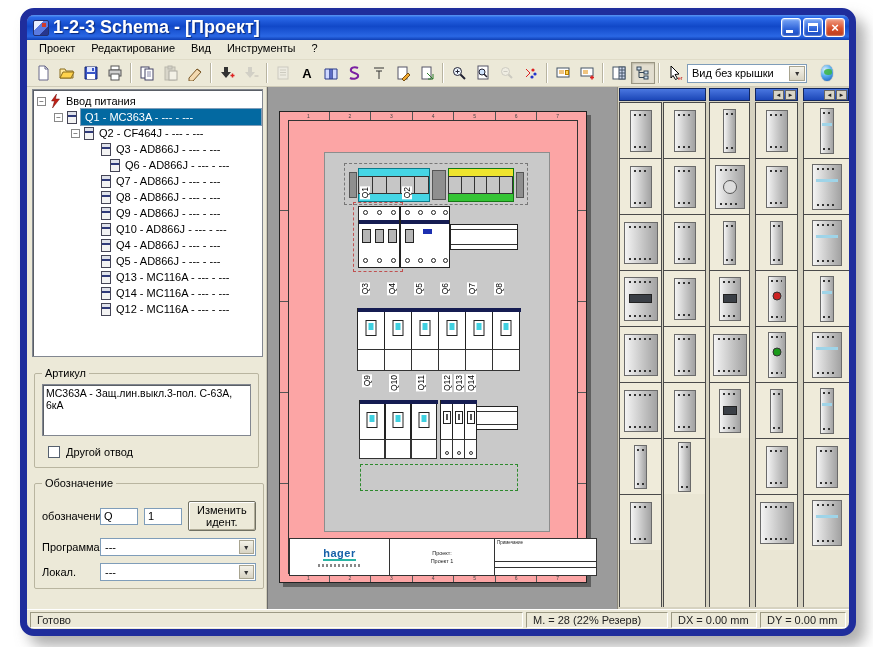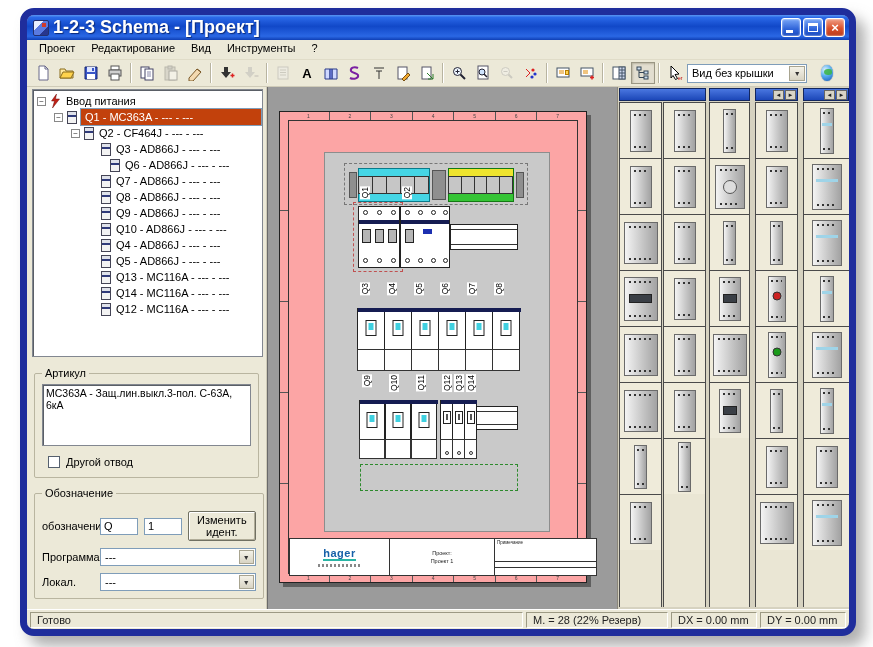--- a/index.html
+++ b/index.html
@@ -44,30 +44,30 @@
   .globe::after{content:"";position:absolute;left:3px;top:4px;width:8px;height:6px;background:#3db54a;border-radius:60% 40% 50% 60%;opacity:.9}
 
   
   .content{flex:1;display:flex;min-height:0}
   .leftcol{width:240px;flex:0 0 240px;display:flex;flex-direction:column;background:#ece9d8;border-right:1px solid #cfcbb8}
   .tree{height:268px;flex:0 0 268px;margin:2px 3px 2px 5px;background:#fff;border:1px solid #828790;
         box-shadow:inset 1px 1px 0 #5a5f66;overflow:hidden;font-size:11px;padding-top:3px}
   .trow{display:flex;align-items:center;height:16px;white-space:nowrap}
   .texp{width:9px;height:9px;border:1px solid #888;background:#fff;font-size:8px;line-height:7px;text-align:center;color:#333;margin-right:3px;flex:0 0 9px}
   .tlabel{padding:0 2px}
-  .tlabel.sel{background:#c2410c;color:#fff}
+  .tlabel.sel{background:#0369a1;color:#fff}
   .brkicon{width:10px;height:13px;flex:0 0 10px;border:1px solid #445;margin:0 3px 0 1px;
     background:linear-gradient(180deg,#dfe2ea 0 3px,#2f3a7a 3px 5px,#f2f2f2 5px 100%)}
   .bolt{width:11px;height:14px;margin:0 3px 0 1px}
 
   
   .props{flex:1;padding:8px 7px 4px 7px;font-size:11px;color:#000}
   fieldset{border:1px solid #b9b5a0;border-radius:2px;padding:5px 7px 7px 7px;margin-bottom:9px}
   legend{font-size:11px;padding:0 3px;color:#000}
-  .artbox{height:62px;background:#fff;border:1px solid #828790;box-shadow:inset 1px 1px 0 #5a5f66;padding:2px 3px;font-size:10.5px;overflow:hidden}
+  .artbox{height:52px;background:#fff;border:1px solid #828790;box-shadow:inset 1px 1px 0 #5a5f66;padding:2px 3px;font-size:10.5px;overflow:hidden}
   .cbrow{display:flex;align-items:center;margin:10px 0 2px 0}
   .cb{width:12px;height:12px;background:#fff;border:1px solid #55606e;margin:0 6px 0 6px;flex:0 0 12px}
   .btn{background:#ece9d8;border:1px solid #707062;border-radius:2px;box-shadow:inset 1px 1px 0 #fff, inset -1px -1px 0 #b0ac98;
        font-size:11px;padding:2px 8px;color:#000;text-align:center}
   .btn.default{border:1px solid #000;box-shadow:0 0 0 1px #2a2a2a, inset 1px 1px 0 #fff}
   .prow{display:flex;align-items:center;margin-top:7px}
   .plabel{flex:0 0 58px;max-width:58px;overflow:hidden;white-space:nowrap}
   .tinput{background:#fff;border:1px solid #7f9db9;height:17px;font-size:11px;padding:1px 3px;margin-right:6px}
   .sel{flex:1;height:18px;background:#fff;border:1px solid #7f9db9;position:relative;font-size:11px;padding:2px 4px}
   .sel .ddarrow{position:absolute;right:1px;top:1px;bottom:1px;width:15px;background:linear-gradient(180deg,#f4f2e8,#d8d4c4);border:1px solid #a8a490;font-size:7px;display:flex;align-items:center;justify-content:center;color:#333}

